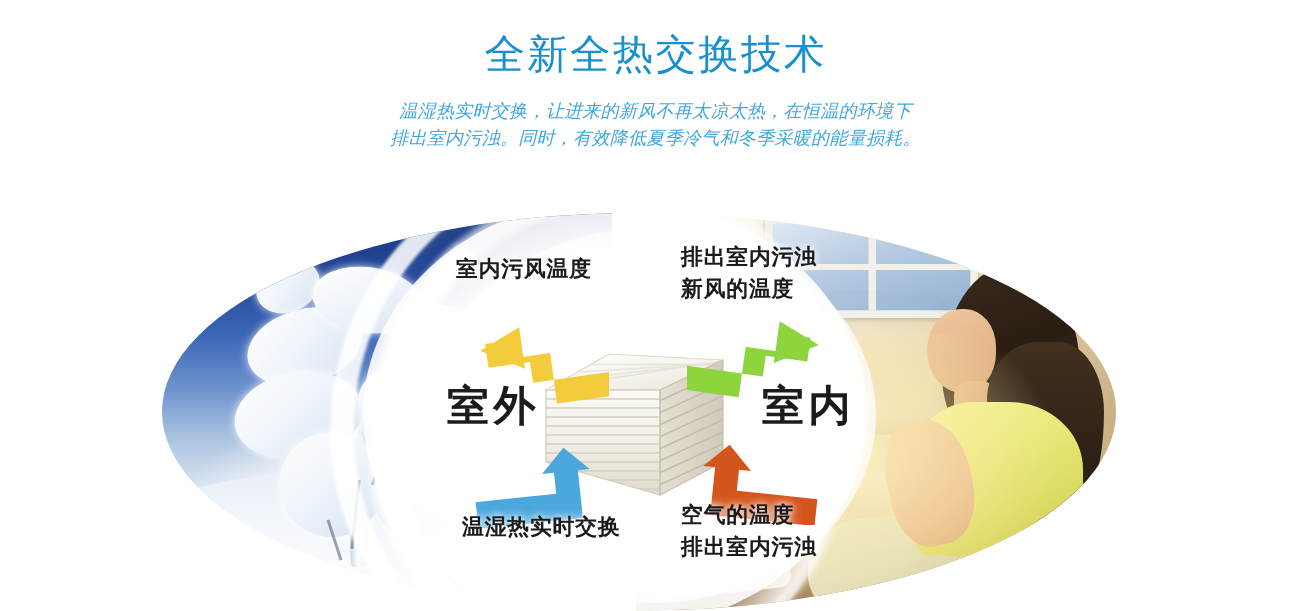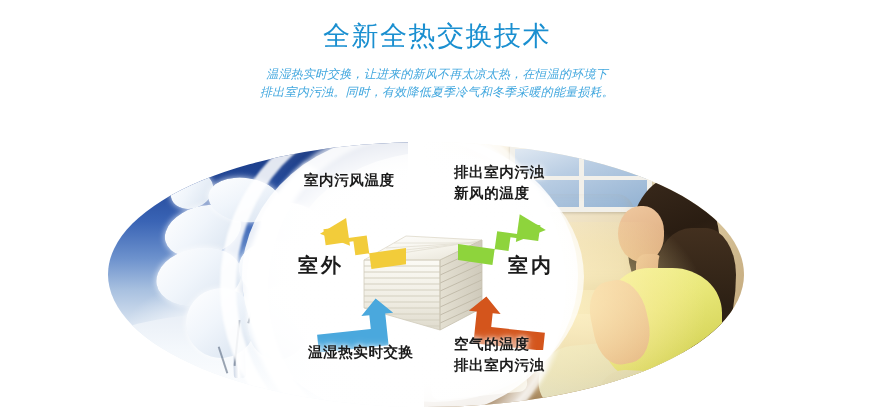--- a/index.html
+++ b/index.html
@@ -383,21 +383,21 @@
   .lbl-indoor-exhaust { left: 196px; top: 28px; }
   .lbl-after-exchange { left: 346px; top: 20px; }
   .lbl-outdoor-air    { left: 200px; top: 200px; }
   .lbl-exhaust-out    { left: 346px; top: 192px; }
   .dlabel span { display: block; }
 
   .zone {
     position: absolute;
     z-index: 9;
     color: #1b1b1b;
-    font-size: 20px;
+    font-size: 28px;
     font-weight: 700;
     letter-spacing: 3px;
     white-space: nowrap;
     text-shadow: 0 0 5px rgba(255,255,255,0.95), 0 0 10px rgba(255,255,255,0.85);
   }
   .zone-out { left: 190px; top: 110px; }
   .zone-in  { left: 400px; top: 110px; }
 </style>
 </head>
 <body>

